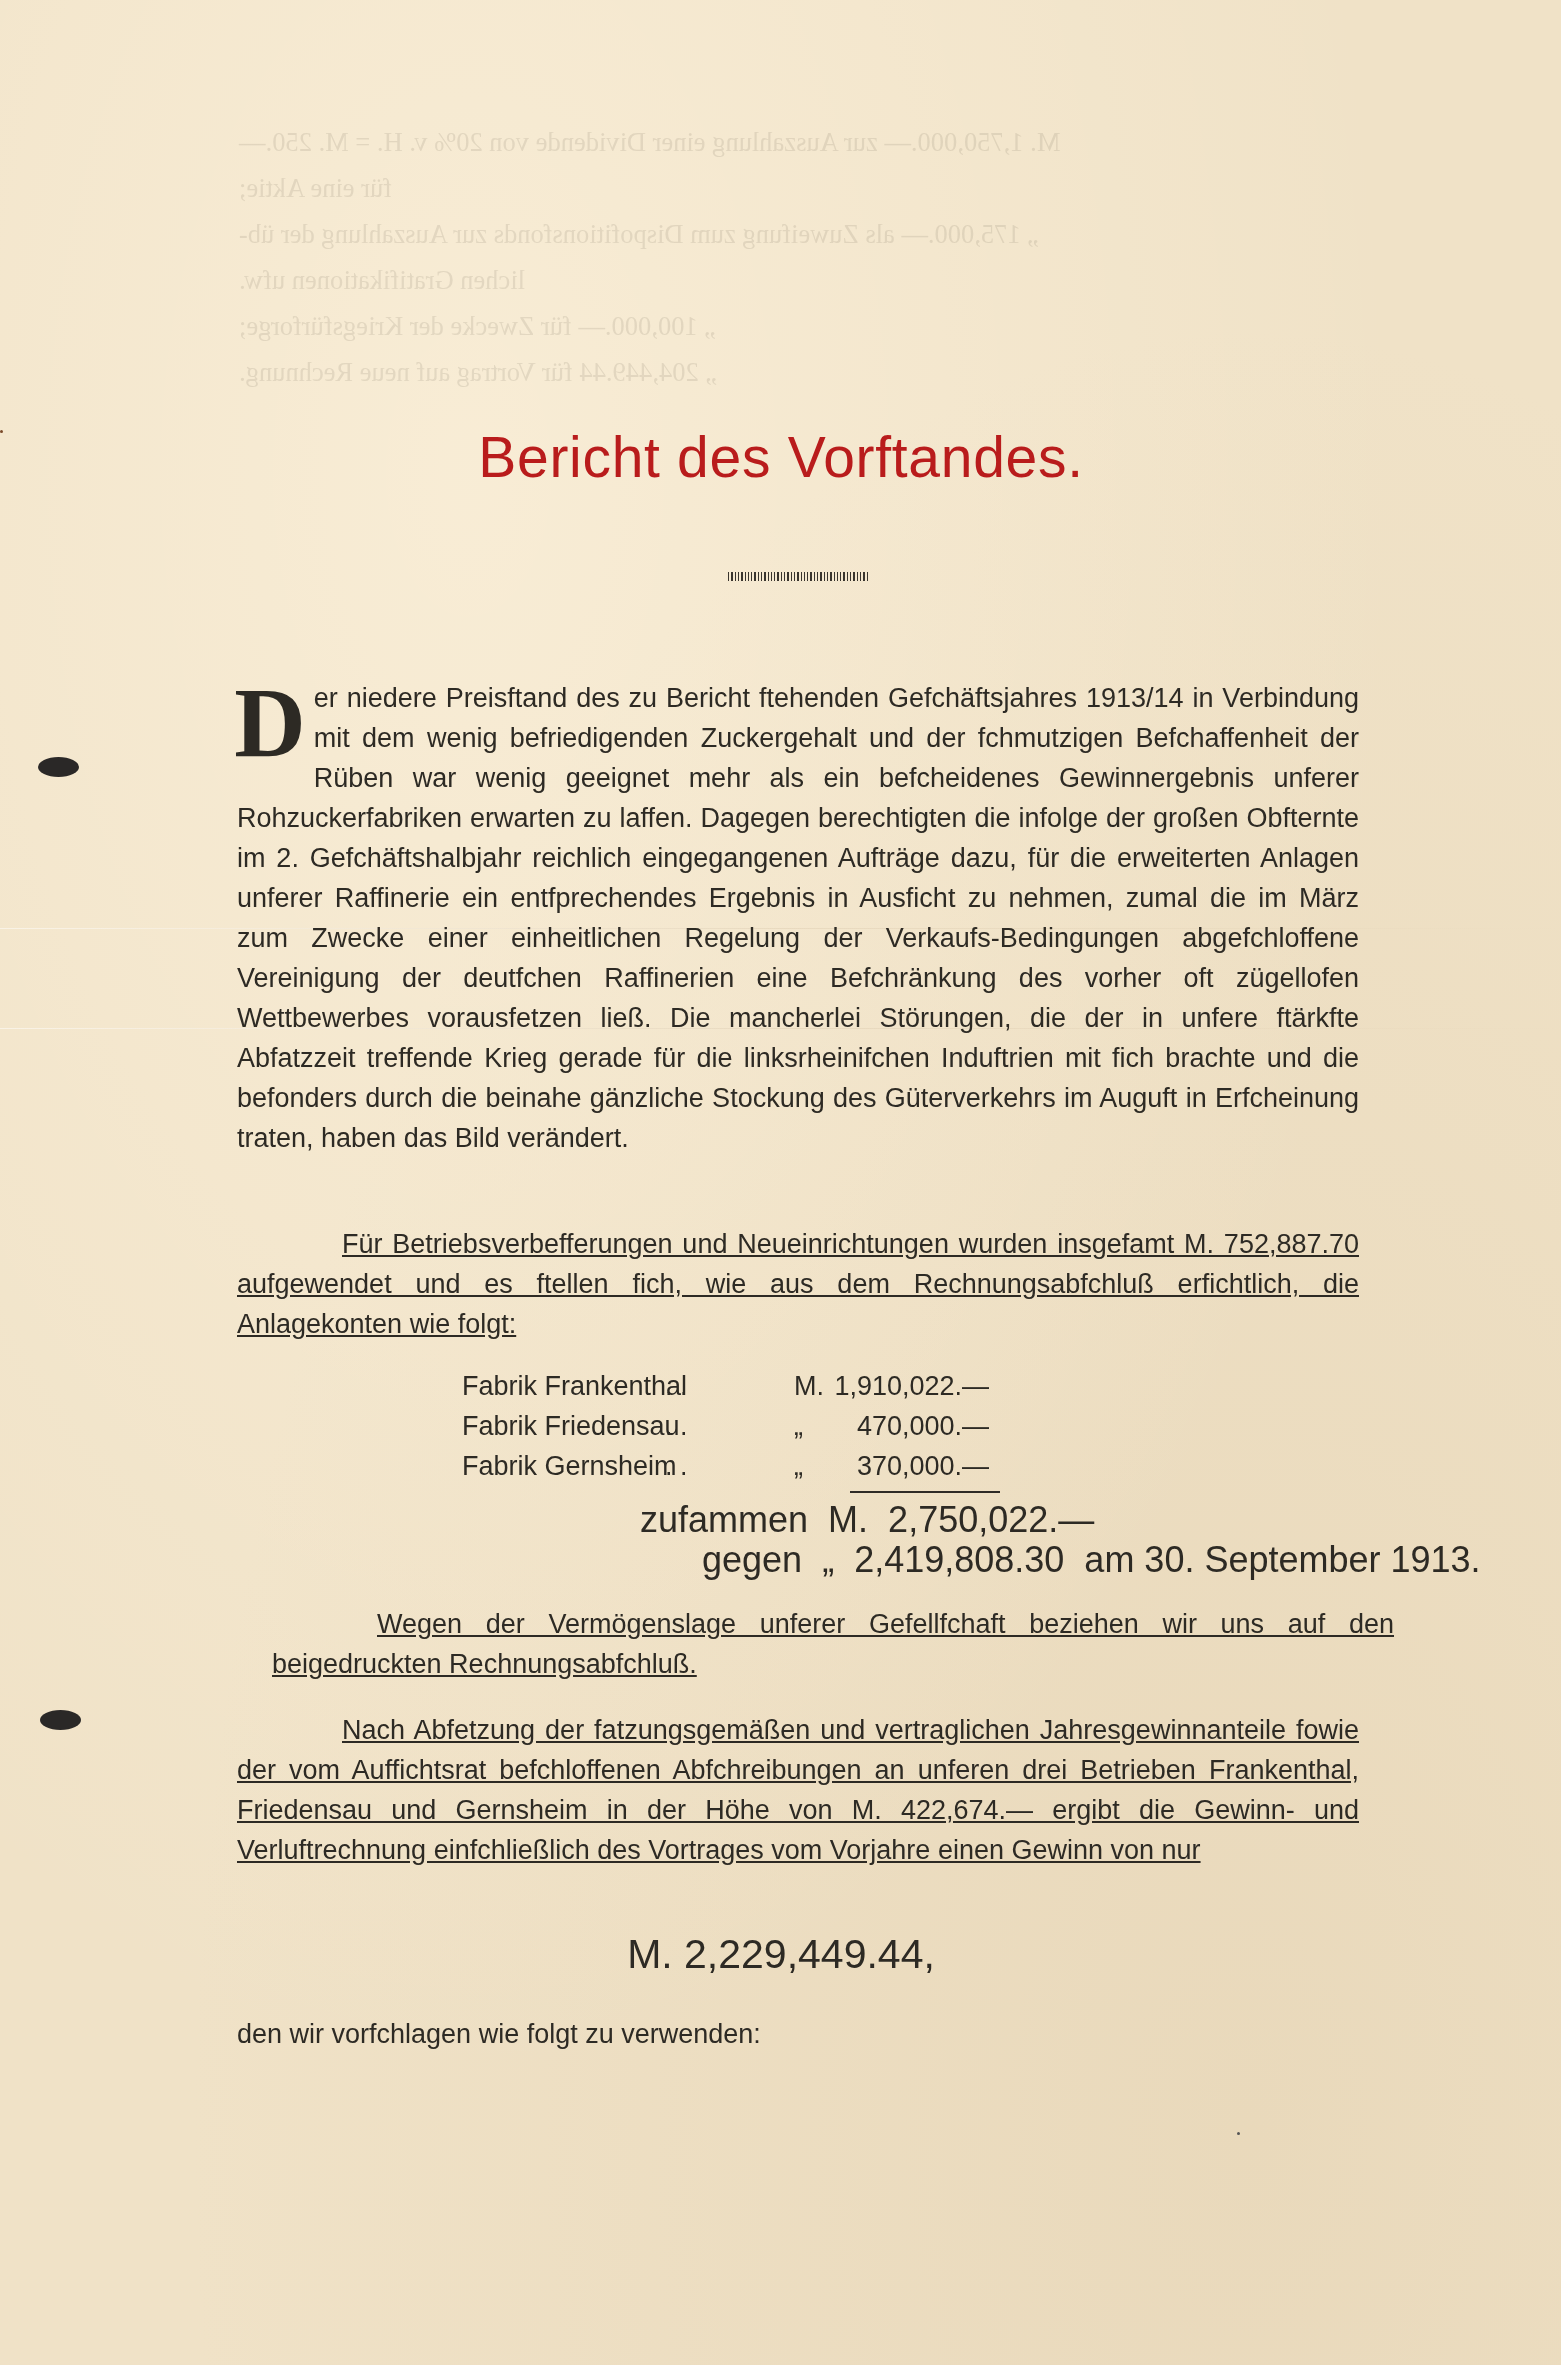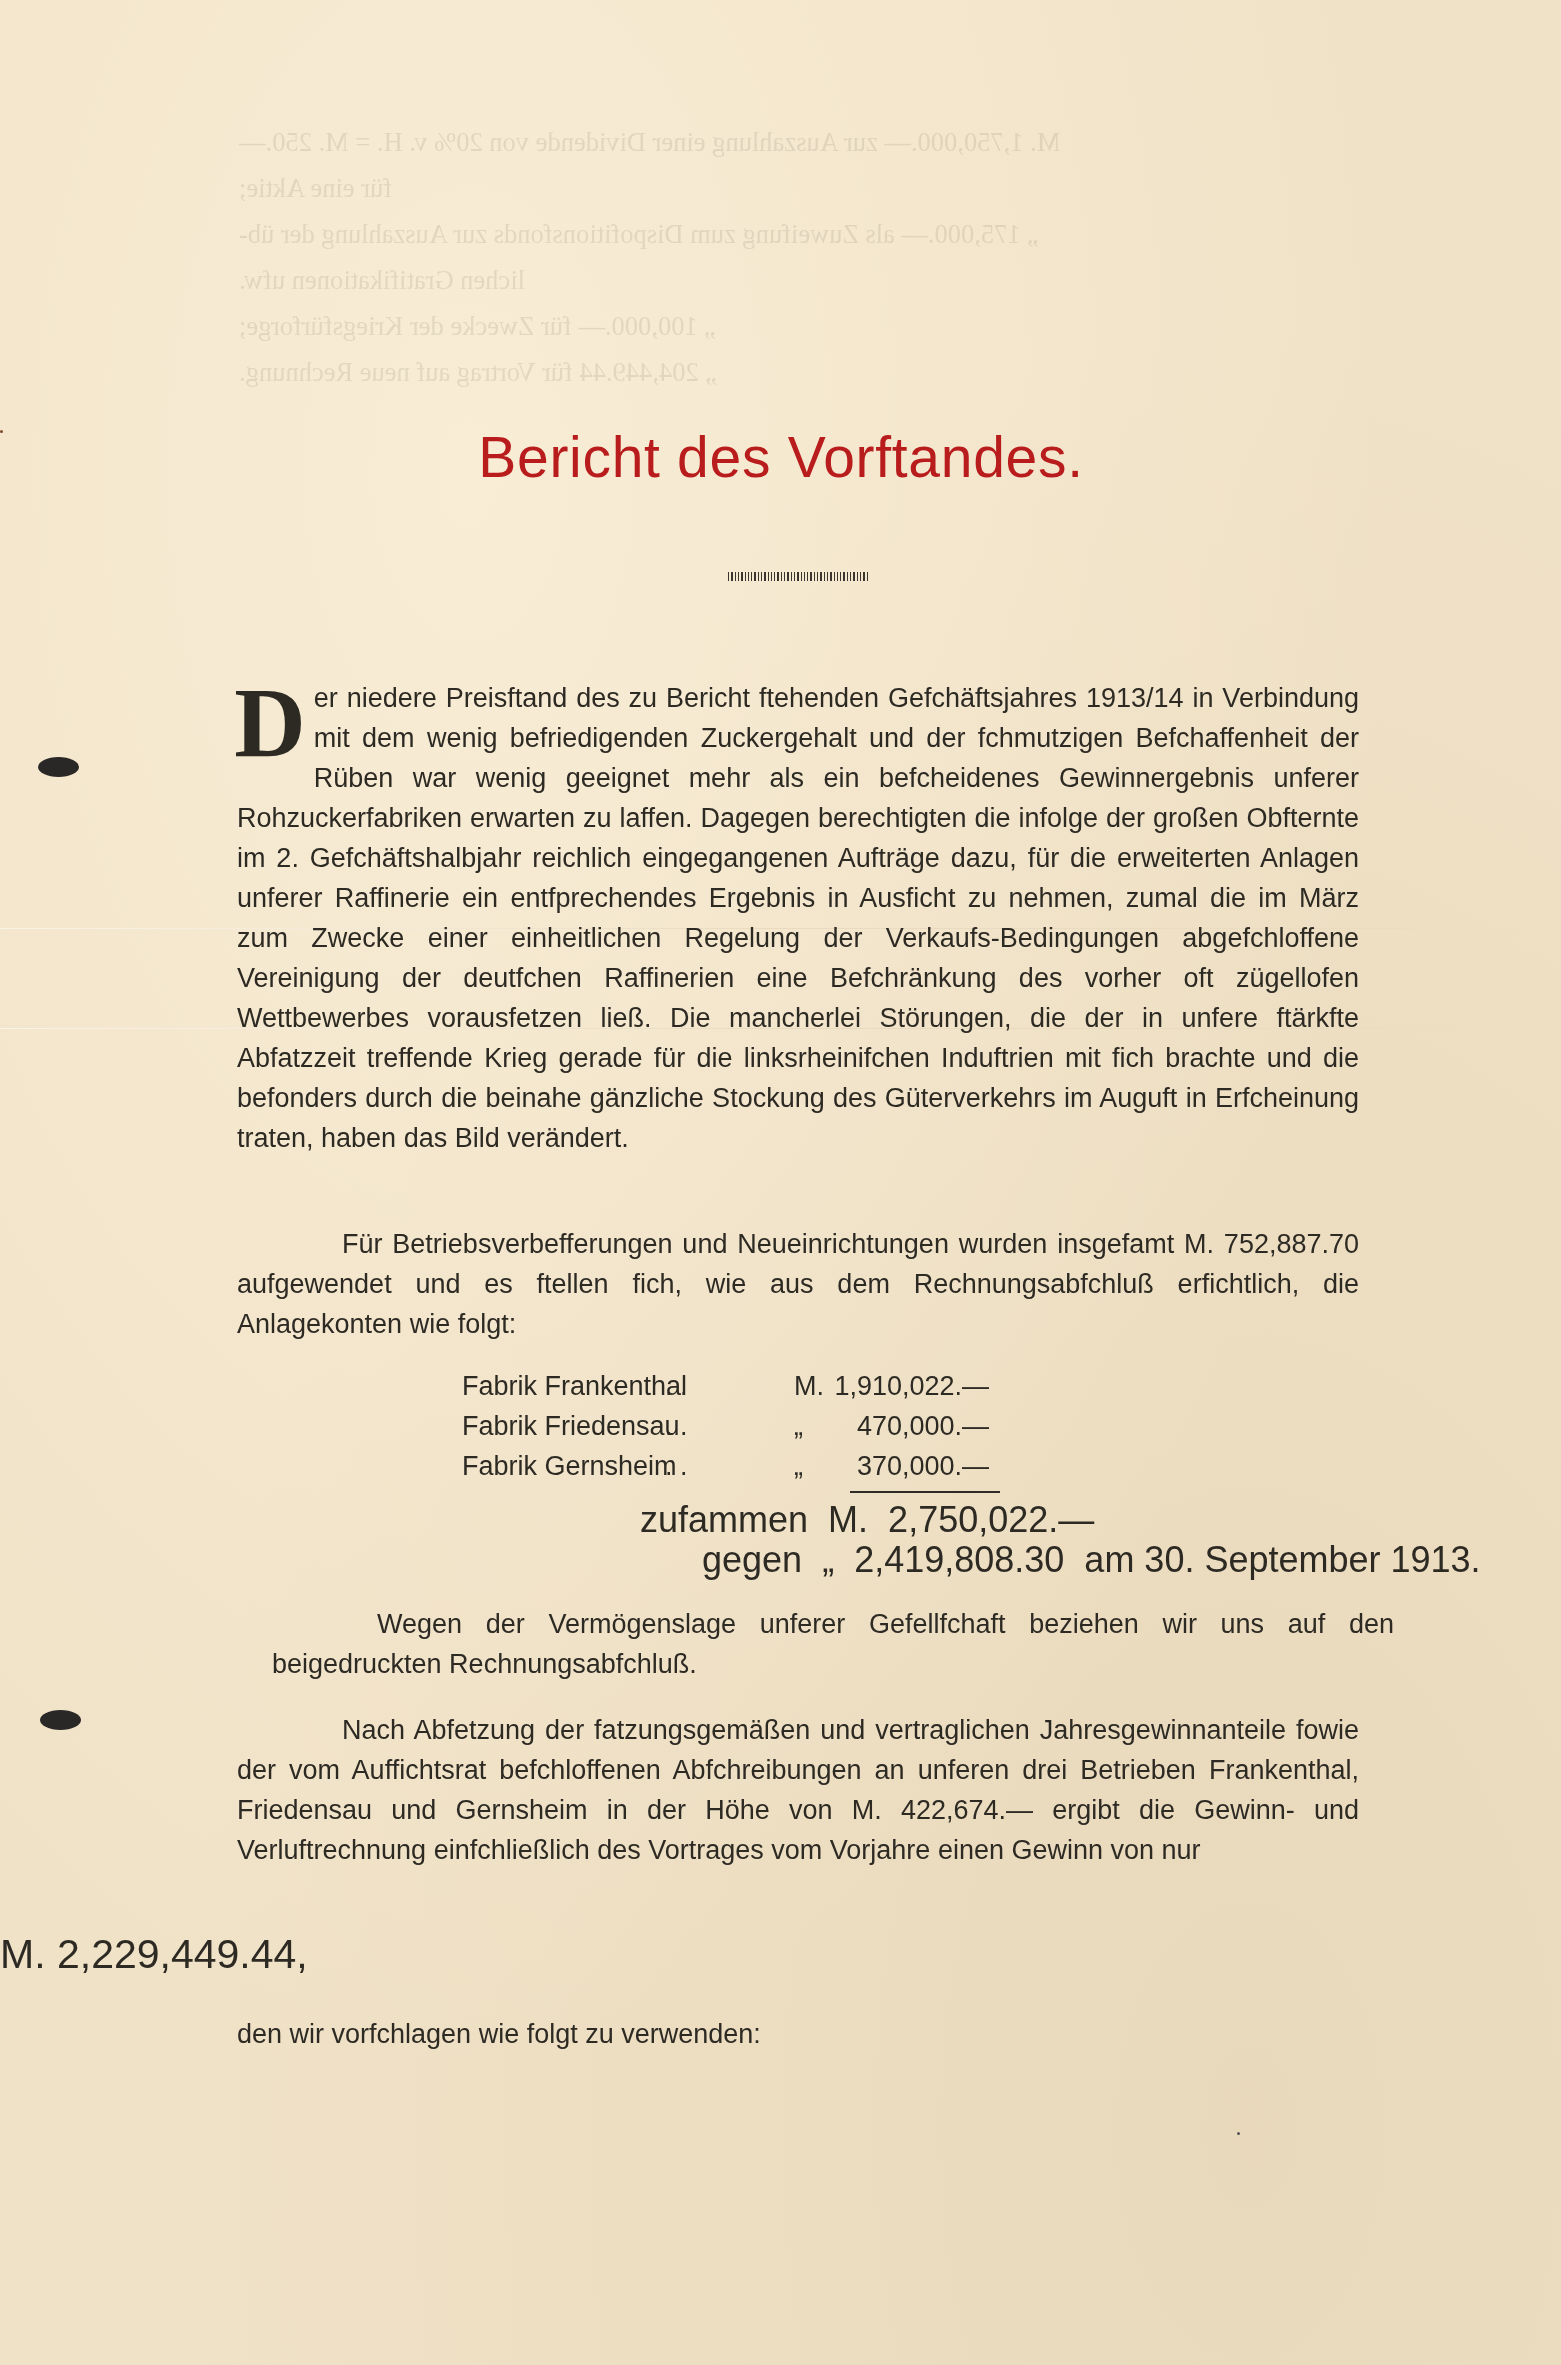--- a/index.html
+++ b/index.html
@@ -49,41 +49,41 @@
     text-align: justify;
     font-family: "Liberation Sans Narrow", "Liberation Sans", sans-serif;
     transform-origin: left top;
   }
   .p1 { top: 678px; }
   .dropcap {
     float: left; font-size: 99px; line-height: 73px;
     margin: 8px 8px 0 -2.7px;
     font-family: "Liberation Serif", serif; font-weight: bold;
   }
-  .indent { text-indent: 105px; }
+  .indent { text-indent: 105px; text-decoration: underline; }
   .p2 { top: 1224px; }
   .table {
     position: absolute; left: 446px; top: 1366px;
     font-size: 27px; line-height: 40px;
     font-family: "Liberation Sans Narrow", "Liberation Sans", sans-serif;
   }
   .trow { position: relative; height: 40px; white-space: nowrap; }
   .tname { position: absolute; left: 16px; }
   .tdots { position: absolute; left: 219px; }
   .tcur  { position: absolute; left: 348px; }
   .tval  { position: absolute; right: -556px; text-align: right; width: 172px; left: 371px; }
   .underline {
     position: absolute; left: 850px; top: 1491px; width: 150px; height: 2px; background: #2f2b26;
   }
   .sum-row { position: absolute; white-space: nowrap; font-size: 36px; line-height: 40px;
     font-family: "Liberation Sans Narrow", "Liberation Sans", sans-serif; }
   .p3 { top: 1604px; margin-left: 35px; }
   .p4 { top: 1710px; }
   .total {
-    position: absolute; top: 1931px; left: 0; width: 1562px; 
+    position: absolute; top: 1931px; left: 0; width: 1562px; text-align: center;
     font-size: 41px; font-family: "Liberation Sans Narrow", "Liberation Sans", sans-serif;
   }
   .closing {
     position: absolute; top: 2019px; left: 237px; font-size: 27px;
     font-family: "Liberation Sans Narrow", "Liberation Sans", sans-serif;
   }
   .speck { position: absolute; width: 3.3px; height: 3.3px; border-radius: 50%; background: #7a4a2a; }
 </style>
 </head>
 <body>

